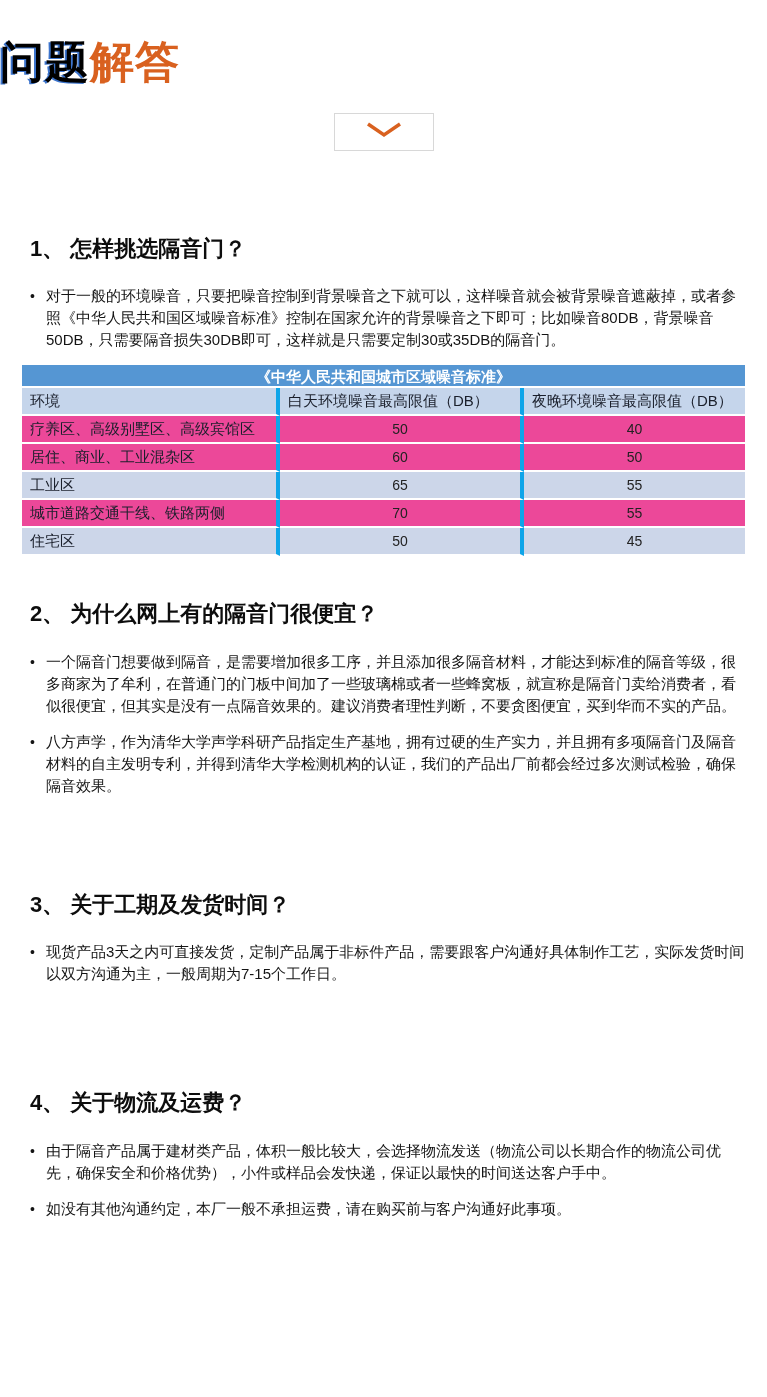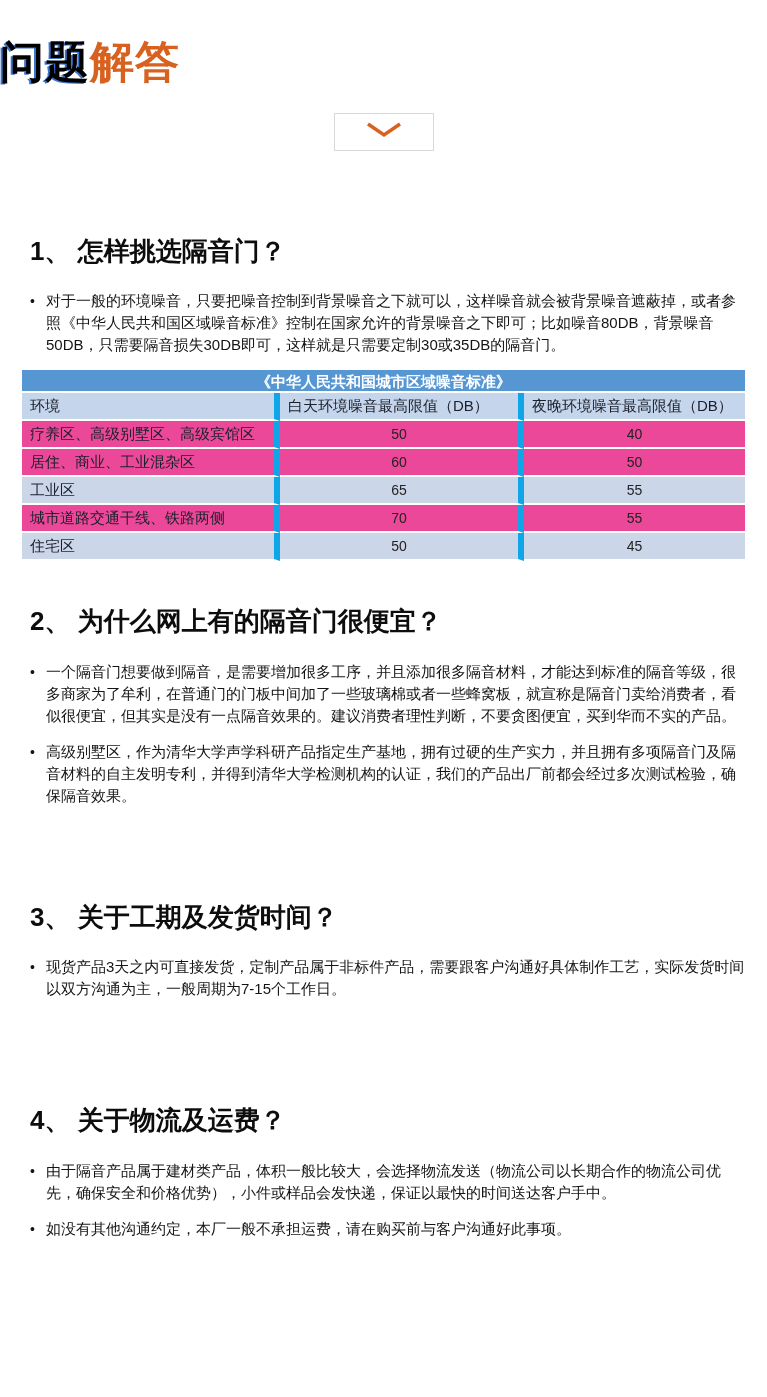--- a/index.html
+++ b/index.html
@@ -30,21 +30,21 @@
     border:1px solid #d8d8d8;
     background:#fff;
     display:flex; align-items:center; justify-content:center;
     cursor:pointer;
   }
 
   
   .content { padding:0 22px; }
 
   .section-heading {
-    font-size:26px;
+    font-size:22px;
     font-weight:bold;
     color:#0d0d0d;
     padding-left:8px;
     line-height:1.25;
   }
   .mt-q1 { margin-top:84px; }
   .mt-q2 { margin-top:44px; }
   .mt-q3 { margin-top:94px; }
   .mt-q4 { margin-top:104px; }
 
@@ -84,21 +84,21 @@
     table-layout:fixed;
   }
   .noise-table col.c1 { width:258px; }
   .noise-table col.c2 { width:244px; }
   .noise-table col.c3 { width:221px; }
   .noise-table th, .noise-table td {
     height:28px;
     font-size:15px;
     font-weight:normal;
     border-bottom:2px solid #ffffff;
-    border-right:6px solid #0ea5e9;
+    border-right:4px solid #0ea5e9;
     padding:0 0 0 8px;
     text-align:left;
     color:#1a1f2b;
     vertical-align:middle;
   }
   .noise-table th:last-child, .noise-table td:last-child { border-right:none; }
   .noise-table thead th { background:#c5d5eb; }
   .noise-table td.num { text-align:center; padding-left:0; font-size:14px; color:#222; }
   .noise-table tr.band-light td { background:#ec4899; }
   .noise-table tr.band-dark td  { background:#ccd6e9; }
@@ -176,21 +176,21 @@
     </div>
 
     <div class="section-heading mt-q2">2、 为什么网上有的隔音门很便宜？</div>
     <div class="bullet-list">
       <div class="bullet">
         <span class="dot">•</span>
         <span class="txt">一个隔音门想要做到隔音，是需要增加很多工序，并且添加很多隔音材料，才能达到标准的隔音等级，很多商家为了牟利，在普通门的门板中间加了一些玻璃棉或者一些蜂窝板，就宣称是隔音门卖给消费者，看似很便宜，但其实是没有一点隔音效果的。建议消费者理性判断，不要贪图便宜，买到华而不实的产品。</span>
       </div>
       <div class="bullet">
         <span class="dot">•</span>
-        <span class="txt">高级别墅区，作为清华大学声学科研产品指定生产基地，拥有过硬的生产实力，并且拥有多项隔音门及隔音材料的自主发明专利，并得到清华大学检测机构的认证，我们的产品出厂前都会经过多次测试检验，确保隔音效果。</span>
+        <span class="txt">八方声学，作为清华大学声学科研产品指定生产基地，拥有过硬的生产实力，并且拥有多项隔音门及隔音材料的自主发明专利，并得到清华大学检测机构的认证，我们的产品出厂前都会经过多次测试检验，确保隔音效果。</span>
       </div>
     </div>
 
     <div class="section-heading mt-q3">3、 关于工期及发货时间？</div>
     <div class="bullet-list">
       <div class="bullet">
         <span class="dot">•</span>
         <span class="txt">现货产品3天之内可直接发货，定制产品属于非标件产品，需要跟客户沟通好具体制作工艺，实际发货时间以双方沟通为主，一般周期为7-15个工作日。</span>
       </div>
     </div>

